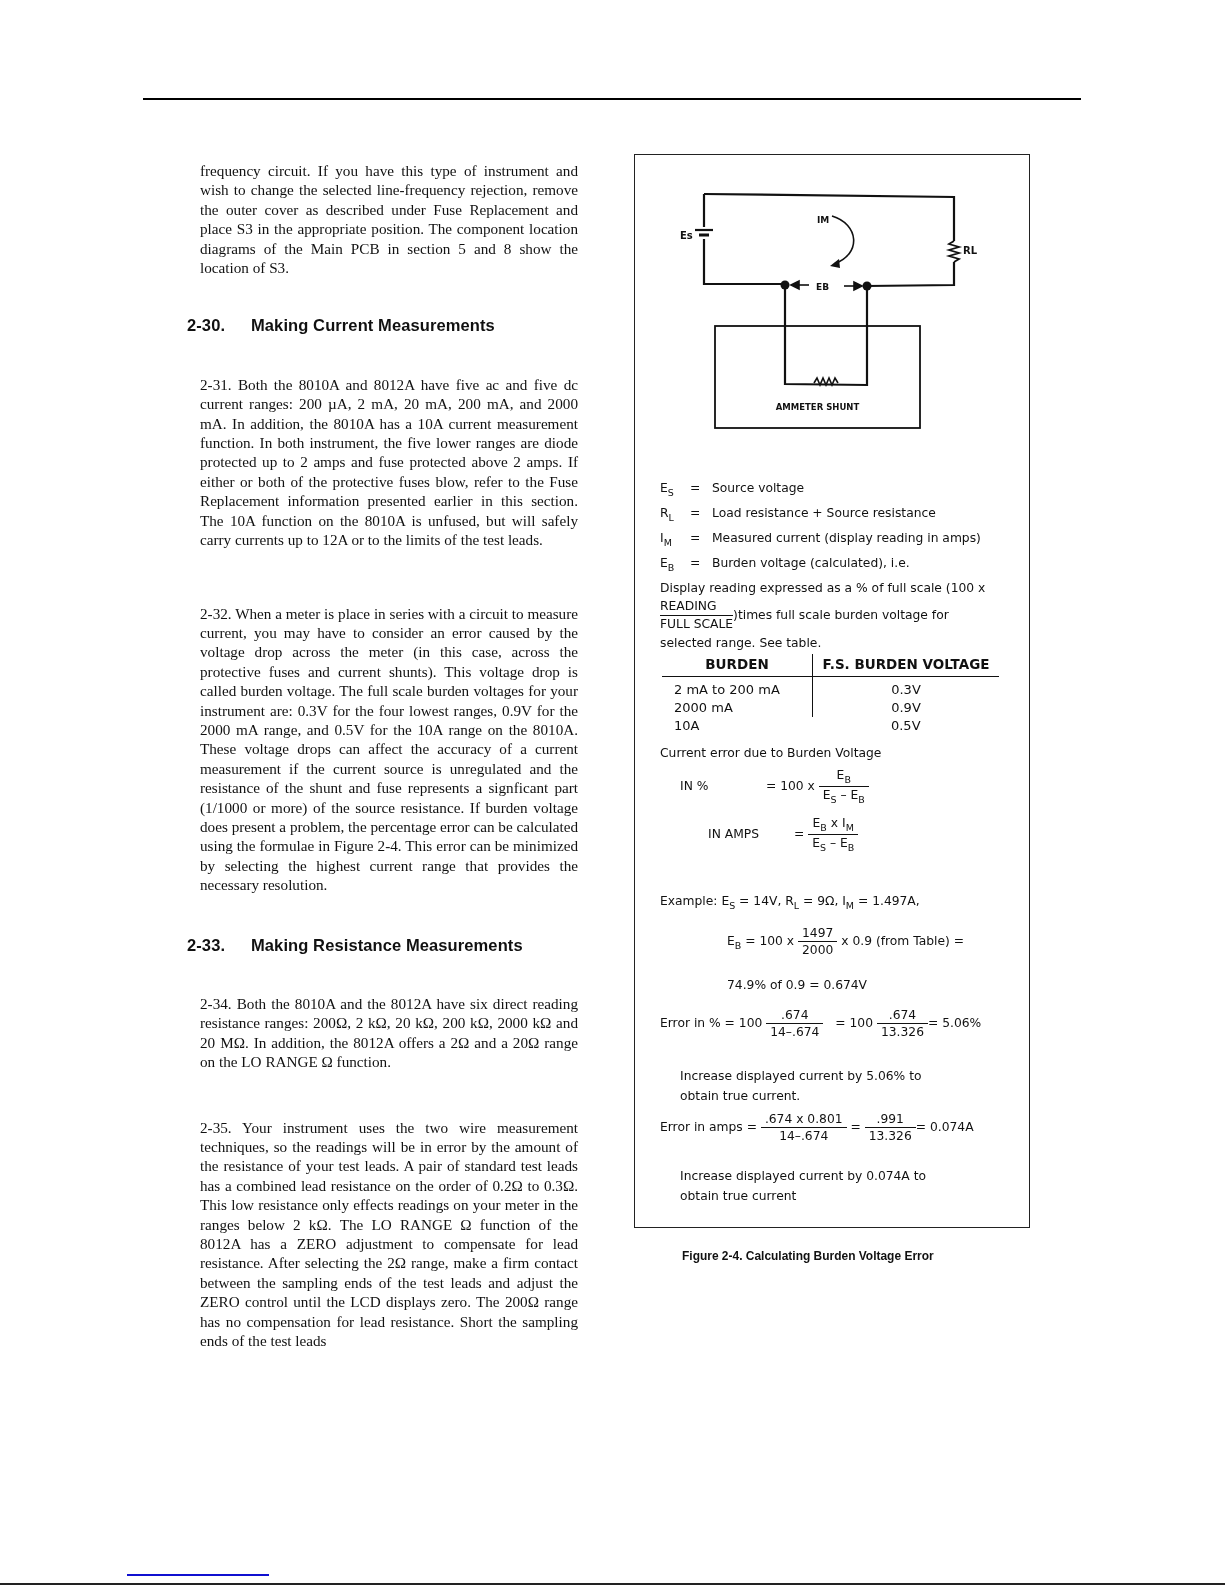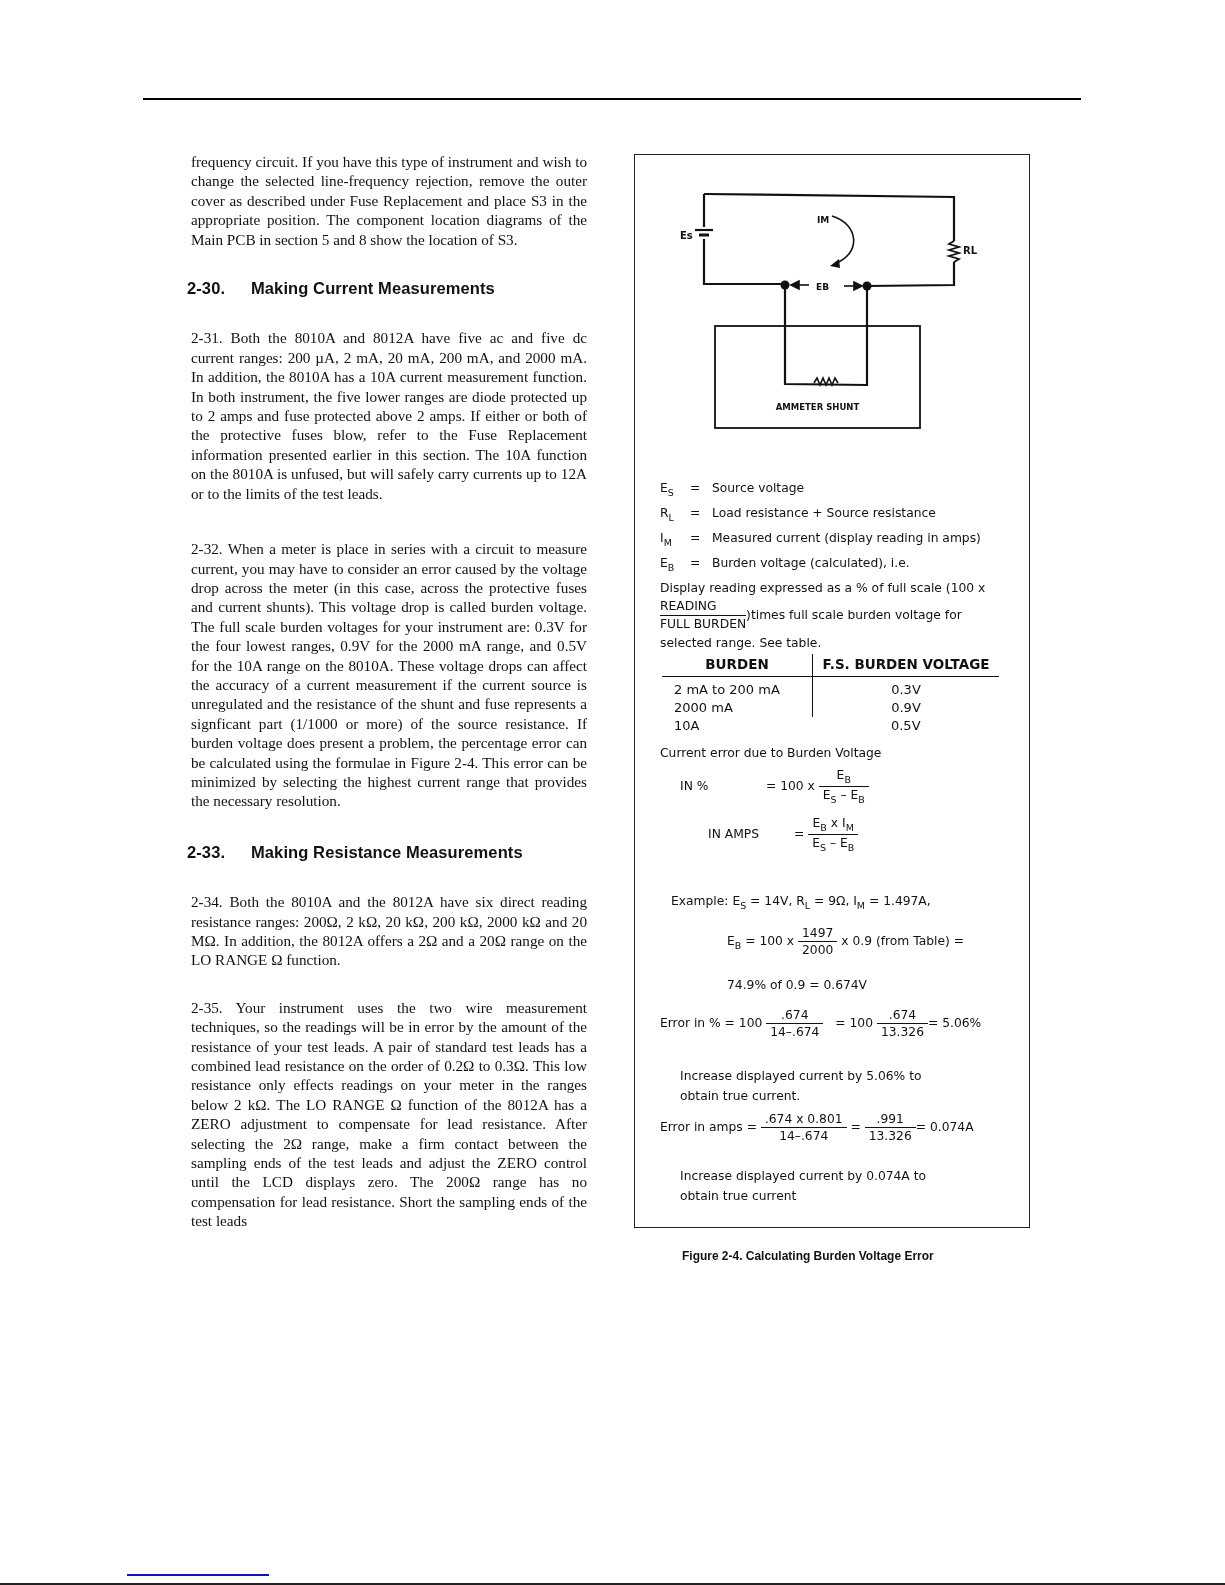--- a/index.html
+++ b/index.html
@@ -1,19 +1,19 @@
 <!DOCTYPE html>
 <html><head>
 <meta charset="utf-8">
 <style>
   html, body { margin: 0; padding: 0; background: #ffffff; }
   body { width: 1225px; height: 1585px; position: relative; overflow: hidden; color: #111; }
   .top-rule { position: absolute; left: 143px; top: 98px; width: 938px; height: 2px; background: #000; }
   .col-left { position: absolute; left: 187px; top: 148px; width: 404px; font-family: "Liberation Serif", serif; font-size: 15.2px; line-height: 19.4px; color: #111; }
-  .col-left p { margin: 4px; text-align: justify; }
+  .col-left p { margin: 13px; text-align: justify; }
   .col-left h2 { font-family: "Liberation Sans", sans-serif; font-weight: bold; font-size: 16.5px; margin: 0; letter-spacing: 0.1px; }
   .col-left h2 .num { display: inline-block; width: 64px; }
   .gap-a { height: 26px; }
   .gap-b { height: 28px; }
   .gap-c { height: 20px; }
   .fig-box { position: absolute; left: 634px; top: 154px; width: 396px; height: 1074px; border: 1.5px solid #222; box-sizing: border-box; }
   .fig-svg { position: absolute; left: 634px; top: 154px; }
   .fig-text { position: absolute; font-family: "DejaVu Sans", sans-serif; font-size: 12.3px; color: #111; white-space: nowrap; }
   .sub { font-size: 9.5px; vertical-align: -4px; }
   .defs { left: 660px; top: 478px; line-height: 20px; }
@@ -108,21 +108,21 @@
       <span class="sym"><span>I</span><span class="sub">M</span></span>
       <span class="eq">=</span>
       <span>Measured current (display reading in amps)</span>
     </div>
   <div class="row">
       <span class="sym"><span>E</span><span class="sub">B</span></span>
       <span class="eq">=</span>
       <span>Burden voltage (calculated), i.e.</span>
     </div>
   <div>Display reading expressed as a % of full scale (100 x</div>
-  <div><span class="frac-inline"><span class="numr" style="display:block">READING</span><span style="display:block">FULL BURDEN</span></span><span>)times full scale burden voltage for</span></div>
+  <div><span class="frac-inline"><span class="numr" style="display:block">READING</span><span style="display:block">FULL SCALE</span></span><span>)times full scale burden voltage for</span></div>
   <div>selected range. See table.</div>
 </div>
 
 <table class="burden-table">
   <thead>
     <tr>
       <th class="c1">BURDEN</th>
       <th class="c2">F.S. BURDEN VOLTAGE</th>
     </tr>
   </thead>
@@ -149,21 +149,21 @@
   <span>=  100 x</span>
   <span class="frac"><span class="n">E<span class="sub">B</span></span><span class="d">E<span class="sub">S</span> – E<span class="sub">B</span></span></span>
 </div>
 
 <div class="fig-text" style="left:708px; top:816px;">
   <span style="display:inline-block; width:82px;">IN AMPS</span>
   <span>=</span>
   <span class="frac"><span class="n">E<span class="sub">B</span> x I<span class="sub">M</span></span><span class="d">E<span class="sub">S</span> – E<span class="sub">B</span></span></span>
 </div>
 
-<div class="fig-text" style="left:660px; top:894px;margin-left:11px;">
+<div class="fig-text" style="left:660px; top:894px;">
   <span>Example: E</span><span class="sub">S</span><span> = 14V, R</span><span class="sub">L</span><span> = 9Ω, I</span><span class="sub">M</span><span> = 1.497A,</span>
 </div>
 
 <div class="fig-text" style="left:727px; top:926px;">
   <span>E<span class="sub">B</span></span><span> = 100 x</span>
   <span class="frac"><span class="n">1497</span><span class="d">2000</span></span>
   <span>x 0.9 (from Table) =</span>
 </div>
 
 <div class="fig-text" style="left:727px; top:978px;text-align:center;">74.9% of 0.9 = 0.674V</div>

